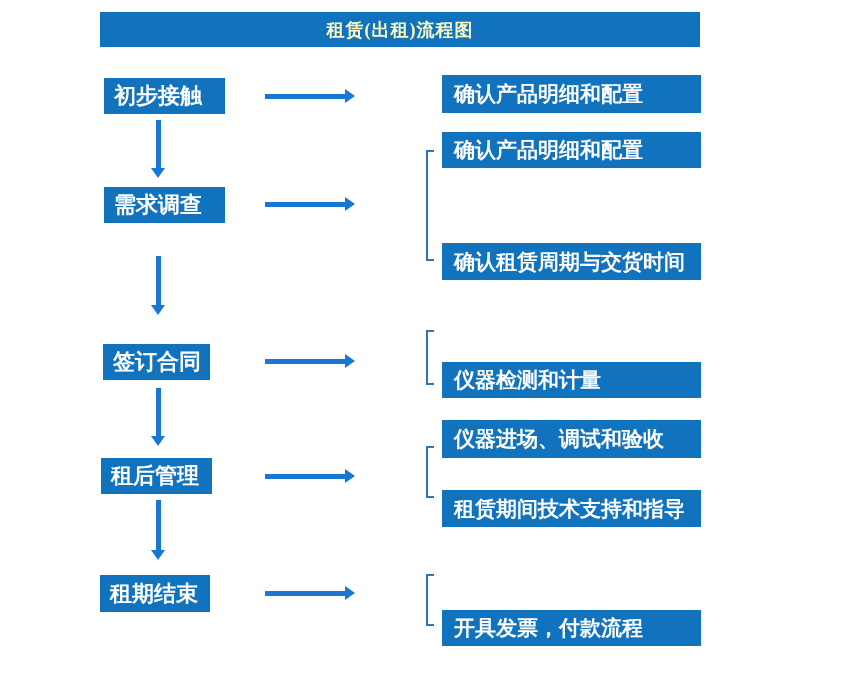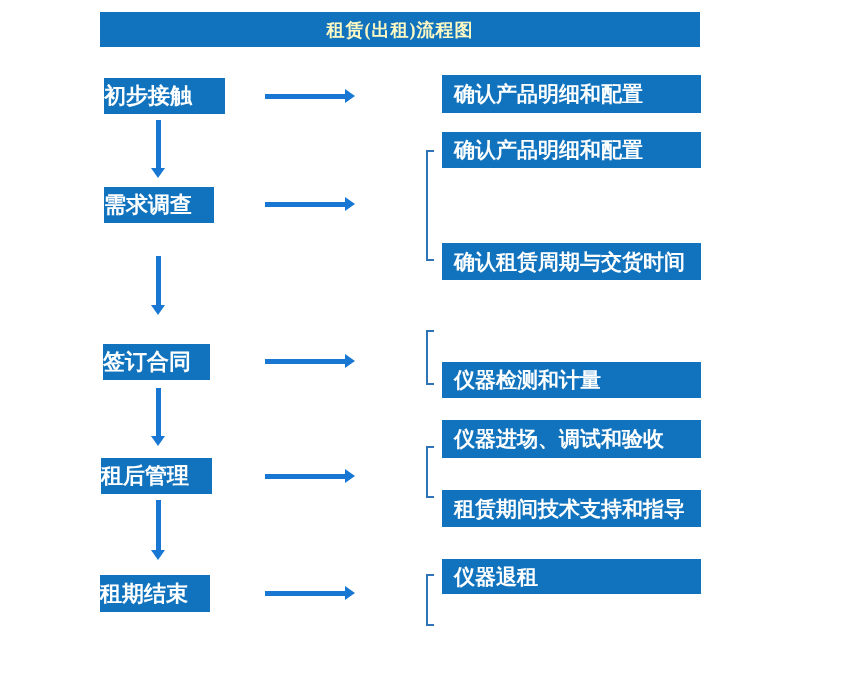--- a/index.html
+++ b/index.html
@@ -7,21 +7,21 @@
     position:relative;width:844px;height:688px;background:#ffffff;overflow:hidden;
     font-family:"Liberation Serif","DejaVu Serif",serif;font-weight:bold;
   }
   .titlebar{
     position:absolute;left:100px;top:12px;width:600px;height:35px;
     background:var(--box-blue,#1173BD);color:#fef9c3;
     display:flex;align-items:center;justify-content:center;font-size:18px;letter-spacing:1px;
   }
   .step{
     position:absolute;background:var(--box-blue,#1173BD);color:#fff;font-size:22px;
-    display:flex;align-items:center;padding-left:0;box-sizing:border-box;white-space:nowrap;text-align:right;
+    display:flex;align-items:center;padding-left:10px;box-sizing:border-box;white-space:nowrap;text-align:right;
   }
   .detail{
     position:absolute;left:442px;width:259px;background:var(--box-blue,#1173BD);color:#fff;
     font-size:21px;display:flex;align-items:center;padding-left:12px;box-sizing:border-box;white-space:nowrap;
   }
   .varrow{position:absolute;width:16px;}
   .vshaft{position:absolute;left:6px;top:0;bottom:9px;width:5px;background:var(--arrow-blue,#1777D2);}
   .vhead{position:absolute;bottom:0;left:1px;width:0;height:0;
     border-left:7px solid transparent;border-right:7px solid transparent;
     border-top:10px solid var(--arrow-blue,#1777D2);}
@@ -38,21 +38,21 @@
 </head>
 <body>
 
 <div class="canvas">
 
   <div class="titlebar">
     <span>租赁(出租)流程图</span>
   </div>
 
   <div class="step" style="left:104px;top:78px;width:121px;height:36px">初步接触</div>
-  <div class="step" style="left:104px;top:187px;width:110px;height:36px">需求调查</div>
+  <div class="step" style="left:104px;top:187px;width:121px;height:36px">需求调查</div>
   <div class="step" style="left:103px;top:344px;width:107px;height:36px">签订合同</div>
   <div class="step" style="left:101px;top:458px;width:111px;height:36px">租后管理</div>
   <div class="step" style="left:100px;top:575px;width:110px;height:37px">租期结束</div>
 
   <div class="varrow" style="left:150px;top:120px;height:58px">
     <div class="vshaft"></div>
     <div class="vhead"></div>
   </div>
   <div class="varrow" style="left:150px;top:256px;height:59px">
     <div class="vshaft"></div>
@@ -96,15 +96,15 @@
   <div class="detail" style="top:75px;height:38px">确认产品明细和配置</div>
 
   <div class="detail" style="top:132px;height:36px">确认产品明细和配置</div>
   <div class="detail" style="top:243px;height:37px">确认租赁周期与交货时间</div>
 
   <div class="detail" style="top:362px;height:36px">仪器检测和计量</div>
 
   <div class="detail" style="top:420px;height:38px">仪器进场、调试和验收</div>
   <div class="detail" style="top:490px;height:37px">租赁期间技术支持和指导</div>
 
-  <div class="detail" style="top:559px;height:35px">仪器退租</div>
+  <div class="detail" style="top:610px;height:36px">开具发票，付款流程</div>
 
 </div>
 
 </body></html>

